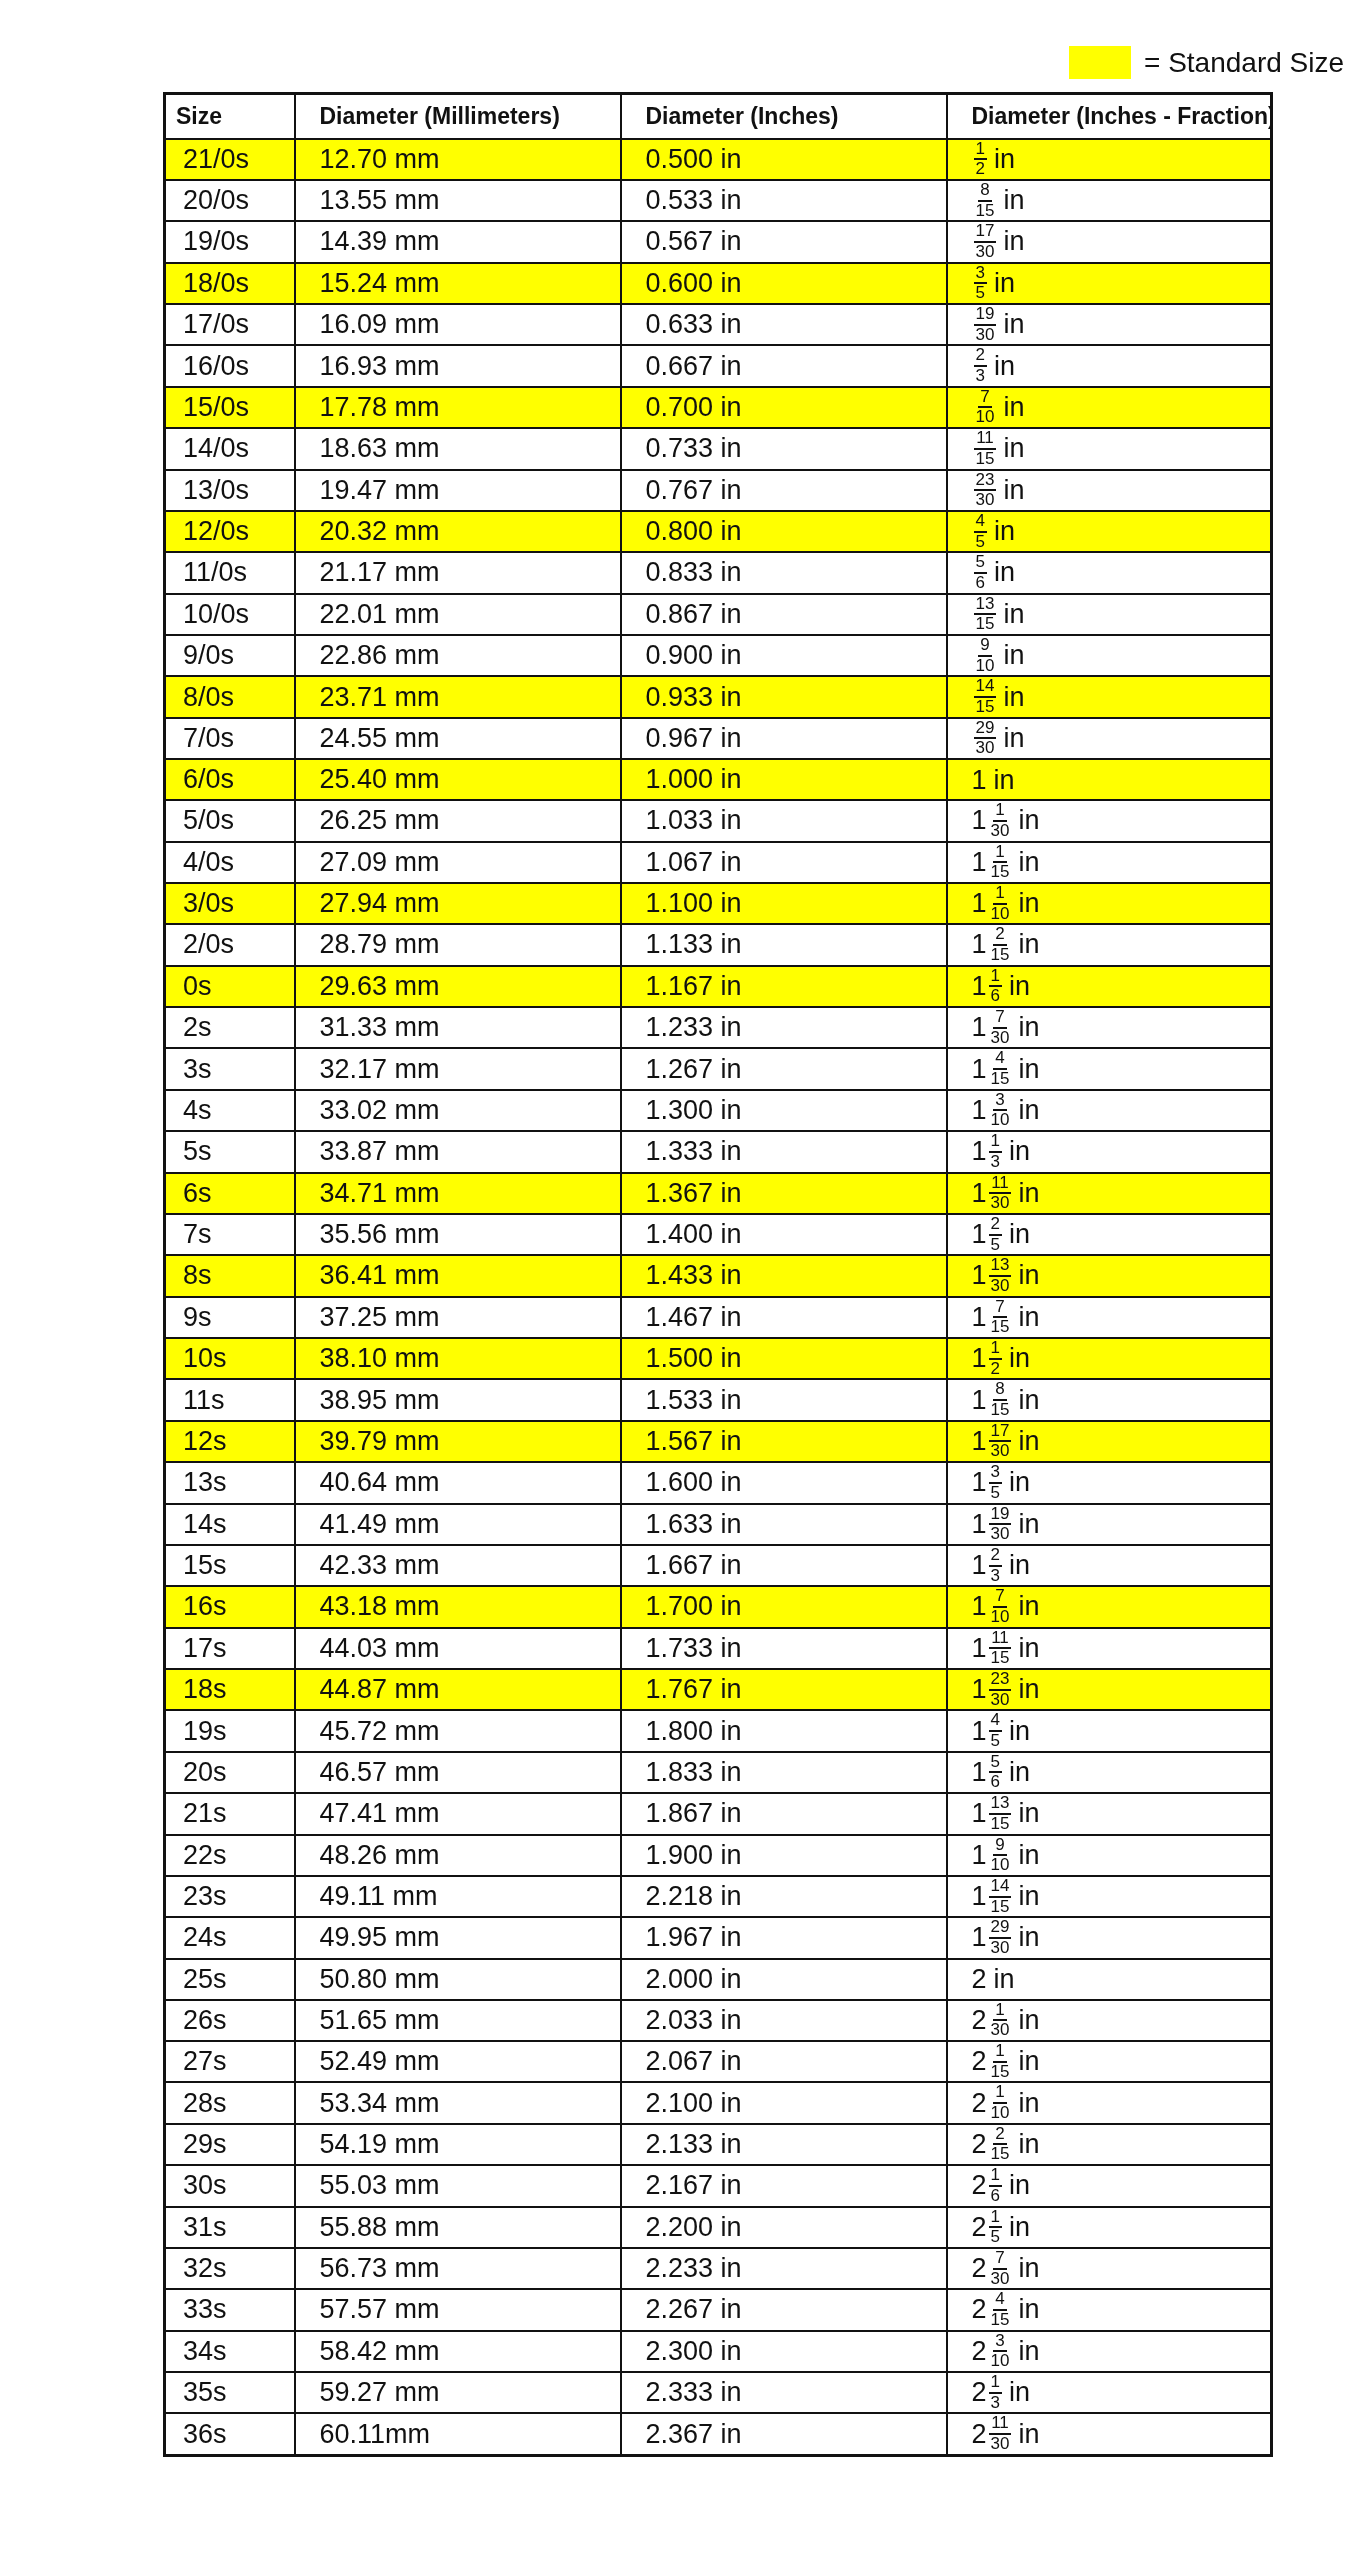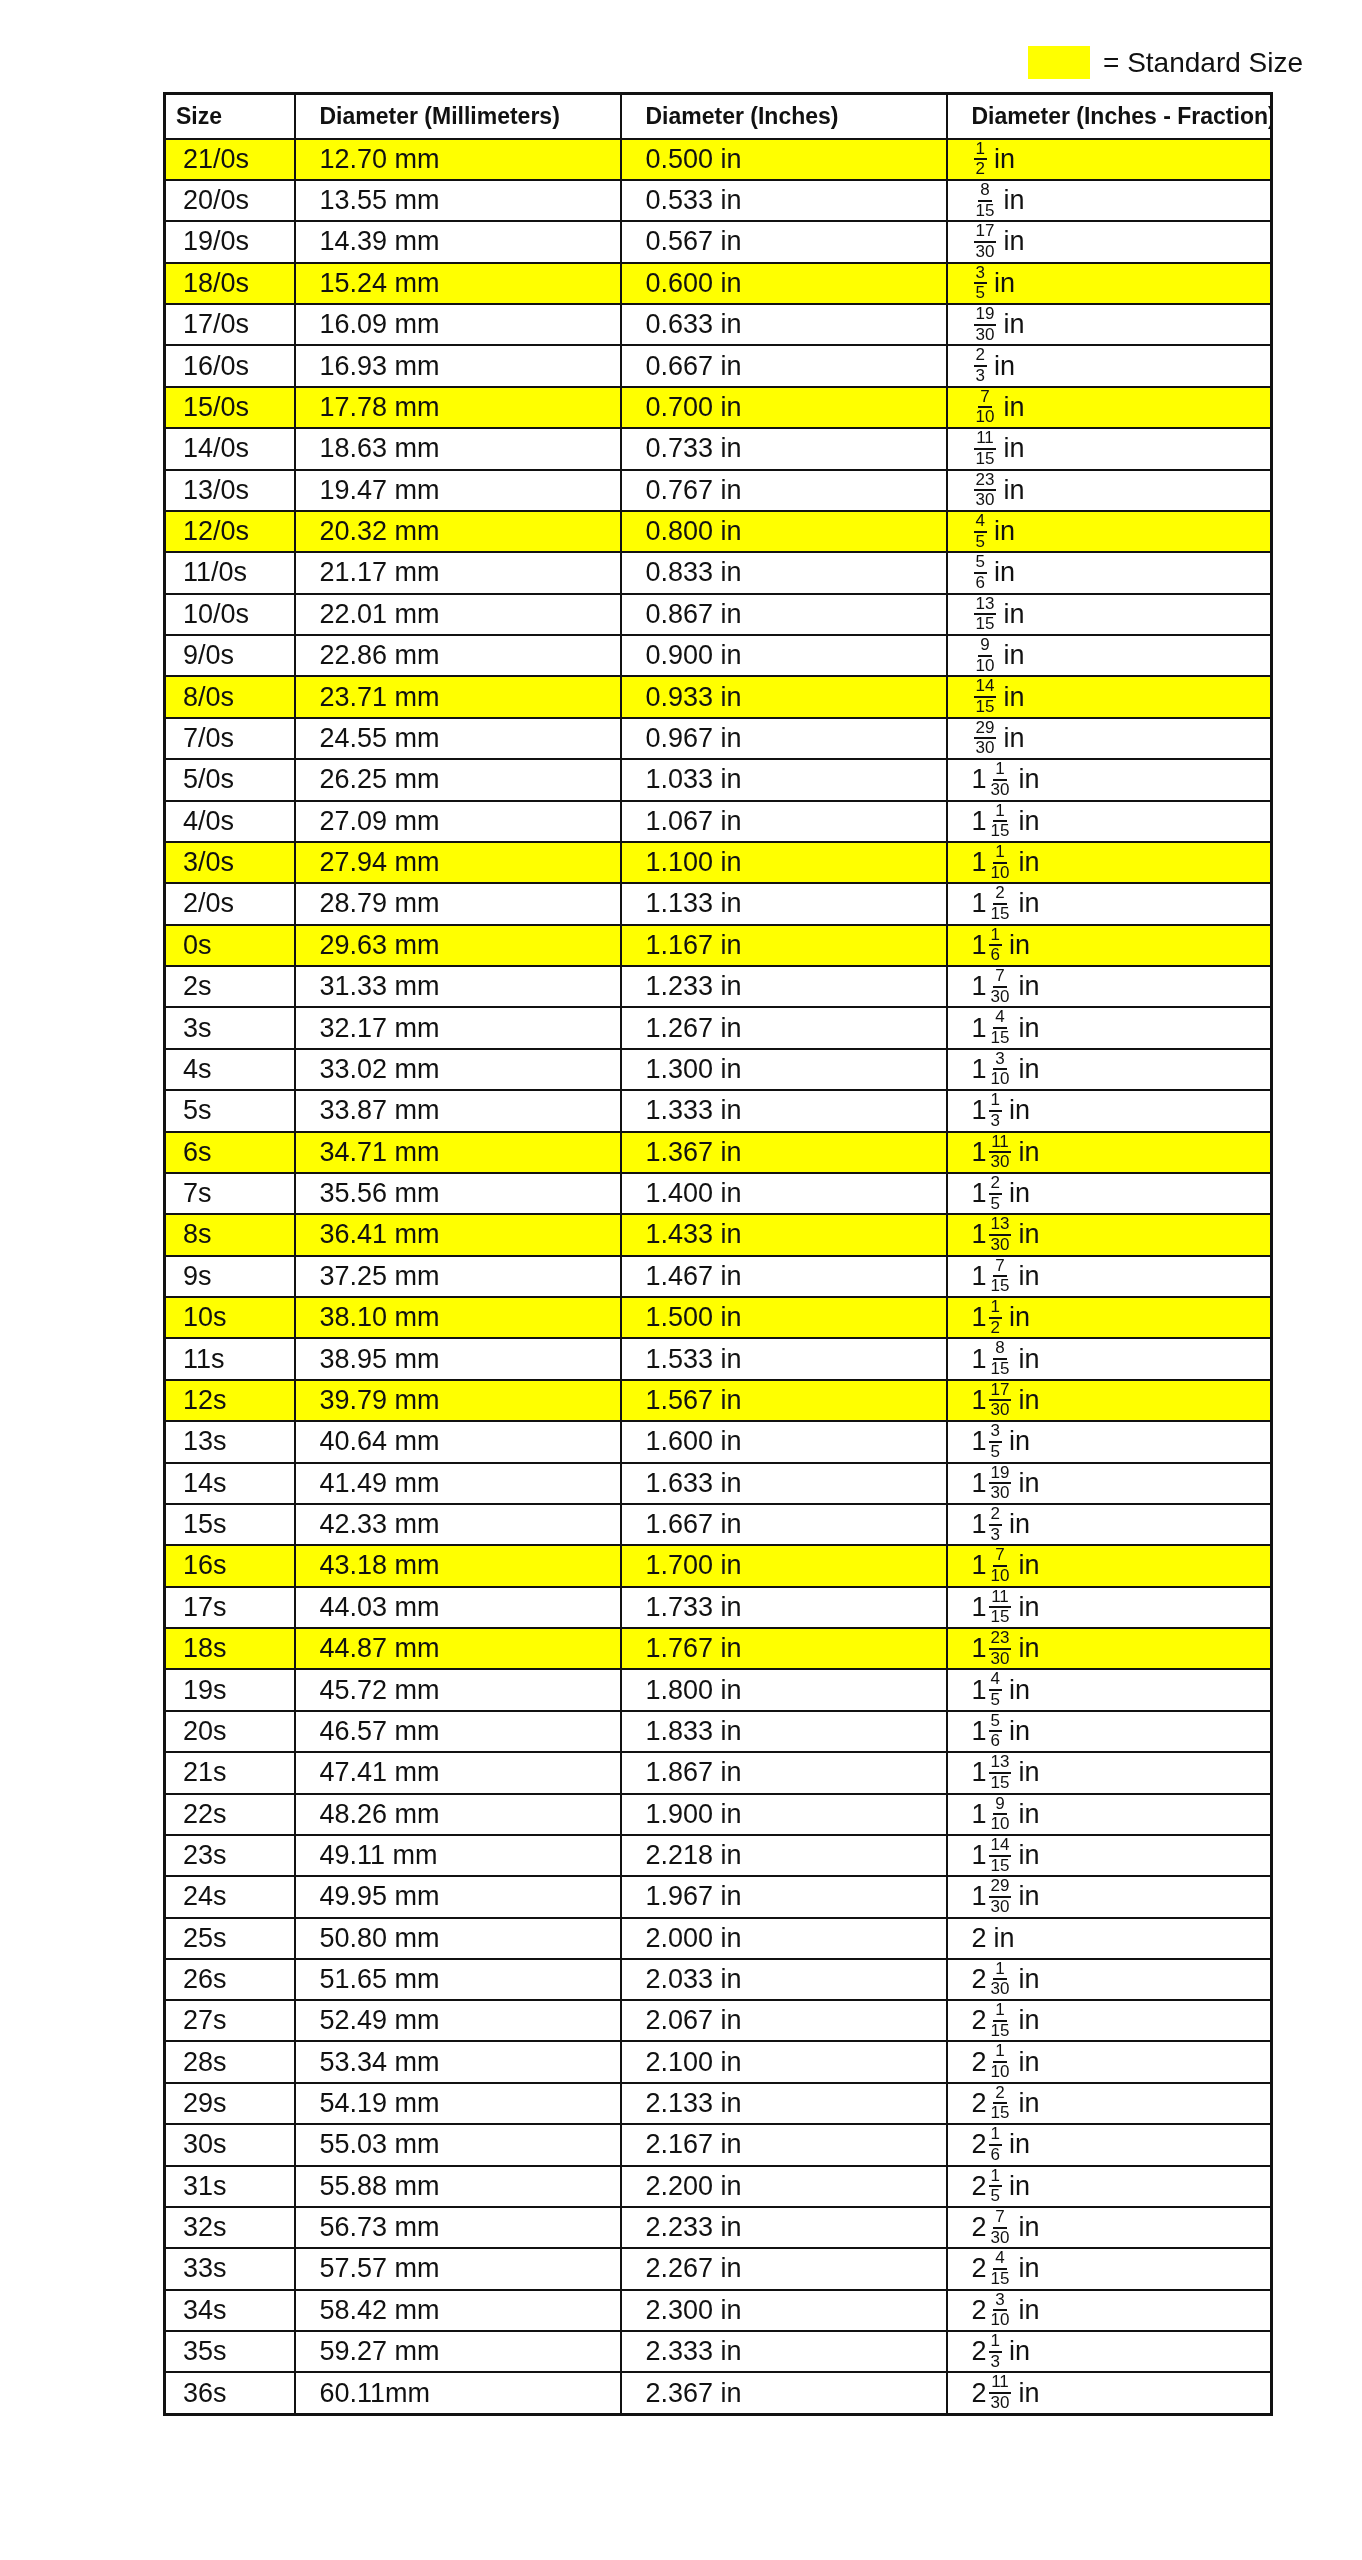--- a/index.html
+++ b/index.html
@@ -6,21 +6,21 @@
   * { box-sizing: border-box; }
   html, body { margin: 0; padding: 0; }
   body {
     width: 1362px; height: 2560px;
     background: #ffffff;
     position: relative;
     font-family: "Liberation Sans", sans-serif;
     color: var(--ink);
   }
   .legend {
-    position: absolute; top: 46px; left: 1028px;
+    position: absolute; top: 46px; left: 1069px;
     display: flex; align-items: center;
   }
   .swatch {
     width: 62px; height: 33px; display: inline-block;
     background: var(--hl);
   }
   .legend-label { font-size: 28px; margin-left: 13px; white-space: nowrap; }
 
   table.sizes {
     position: absolute; left: 163px; top: 92px;
@@ -203,20 +203,26 @@
   </tr>
       <tr>
     <td class="c-size">7/0s</td>
     <td class="c-mm">24.55 mm</td>
     <td class="c-in">0.967 in</td>
     <td class="c-frac"><span class="whole"></span><span class="frac">
             <span class="num">29</span>
             <span class="den">30</span>
           </span><span class="unit">in</span></td>
   </tr>
+      <tr class="standard">
+    <td class="c-size">6/0s</td>
+    <td class="c-mm">25.40 mm</td>
+    <td class="c-in">1.000 in</td>
+    <td class="c-frac"><span class="whole">1</span><span class="unit">in</span></td>
+  </tr>
       <tr>
     <td class="c-size">5/0s</td>
     <td class="c-mm">26.25 mm</td>
     <td class="c-in">1.033 in</td>
     <td class="c-frac"><span class="whole">1</span><span class="frac">
             <span class="num">1</span>
             <span class="den">30</span>
           </span><span class="unit">in</span></td>
   </tr>
       <tr>

